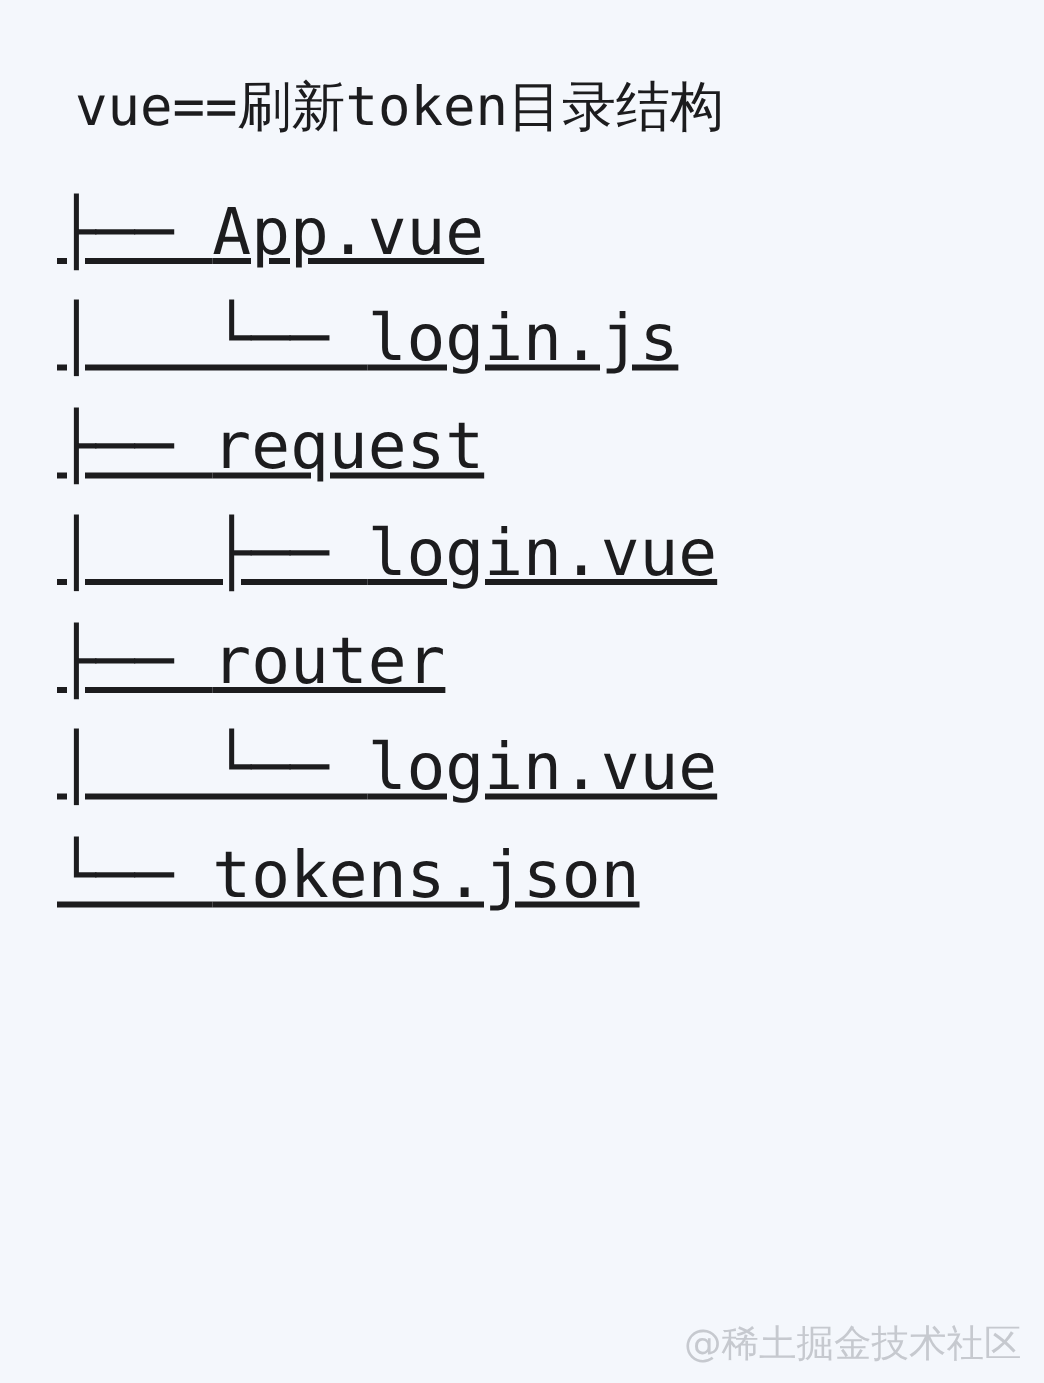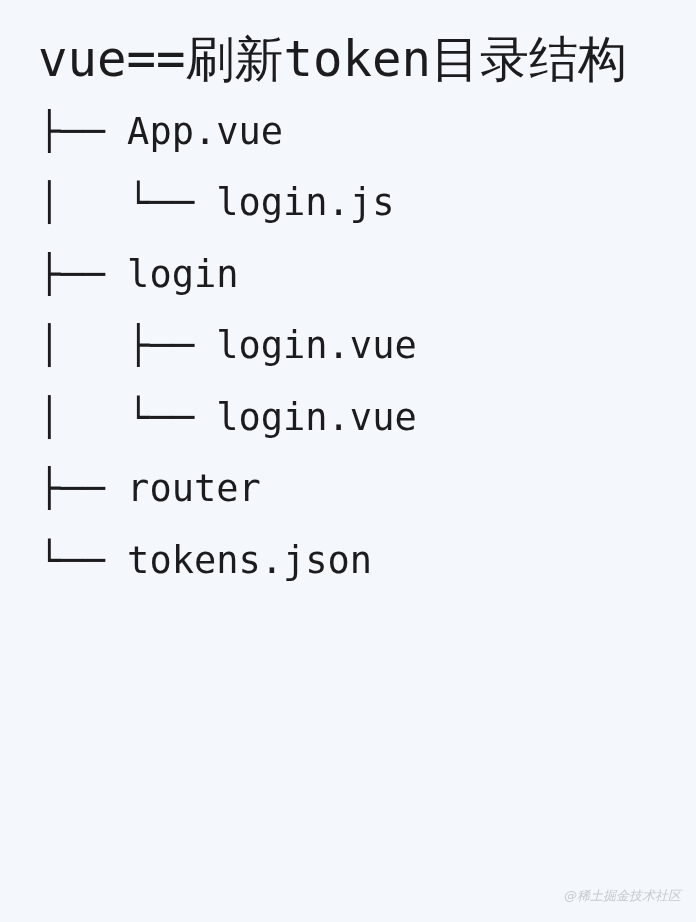--- a/index.html
+++ b/index.html
@@ -11,65 +11,65 @@
     height: 922px;
     background: #f4f7fc;
     position: relative;
     overflow: hidden;
     font-family: "DejaVu Sans Mono", monospace;
   }
   .content {
     padding: 24px 0 0 38px;
   }
   .title {
-    margin: 0;
-    font-size: 49px;
+    margin: 12px;
+    font-size: 36px;
     font-weight: 500;
     line-height: 71.5px;
     color: #1c1c1e;
     white-space: pre;
     letter-spacing: 0;
     font-family: "DejaVu Sans Mono", monospace;
   }
   .tree {
     margin: 0;
     color: #1c1c1e;
   }
   .row {
-    font-size: 37px;
+    font-size: 43px;
     line-height: 71.5px;
     height: 71.5px;
     white-space: pre;
     font-family: "DejaVu Sans Mono", monospace;
+    text-decoration: underline;
   }
   .row .glyph,
   .row .label {
     white-space: pre;
   }
   .watermark {
     position: absolute;
     right: 15px;
     bottom: 14px;
-    font-size: 13px;
+    font-size: 25px;
     line-height: 24px;
     color: #c6c9cf;
     font-family: "DejaVu Sans", "Liberation Sans", sans-serif;
-    font-style: italic;
   }
 </style>
 </head>
 <body>
 
 <div class="content">
   <h1 class="title">vue==刷新token目录结构</h1>
 
   <div class="tree">
     <div class="row"><span class="glyph">├── </span><span class="label">App.vue</span></div>
     <div class="row"><span class="glyph">│   └── </span><span class="label">login.js</span></div>
-    <div class="row"><span class="glyph">├── </span><span class="label">login</span></div>
+    <div class="row"><span class="glyph">├── </span><span class="label">request</span></div>
     <div class="row"><span class="glyph">│   ├── </span><span class="label">login.vue</span></div>
+    <div class="row"><span class="glyph">├── </span><span class="label">router</span></div>
     <div class="row"><span class="glyph">│   └── </span><span class="label">login.vue</span></div>
-    <div class="row"><span class="glyph">├── </span><span class="label">router</span></div>
     <div class="row"><span class="glyph">└── </span><span class="label">tokens.json</span></div>
   </div>
 </div>
 
 <div class="watermark">@稀土掘金技术社区</div>
 
 </body></html>

